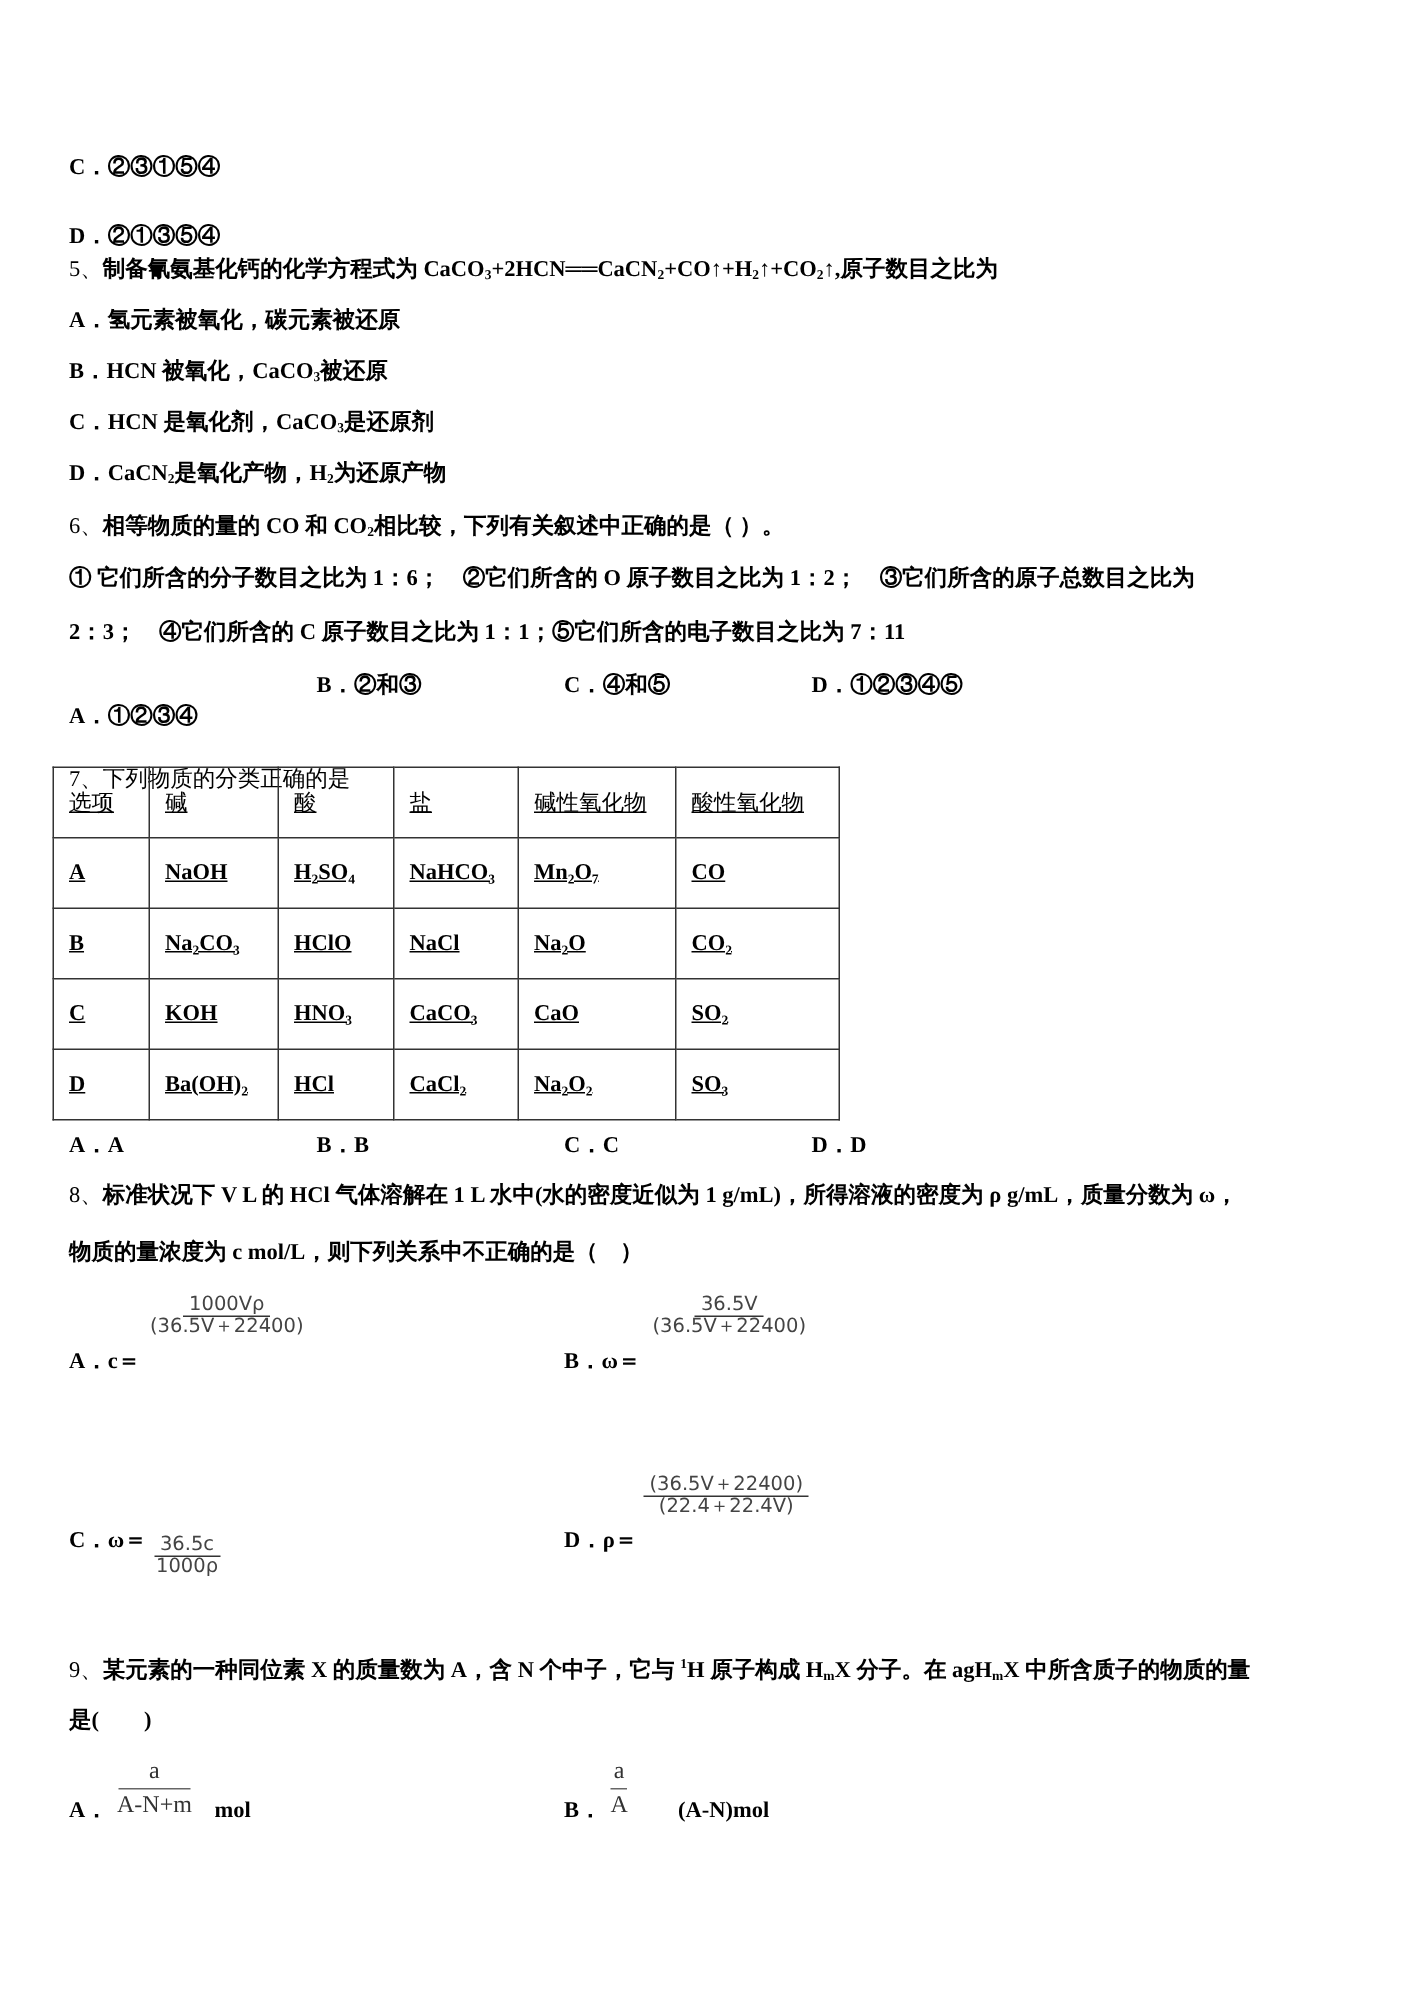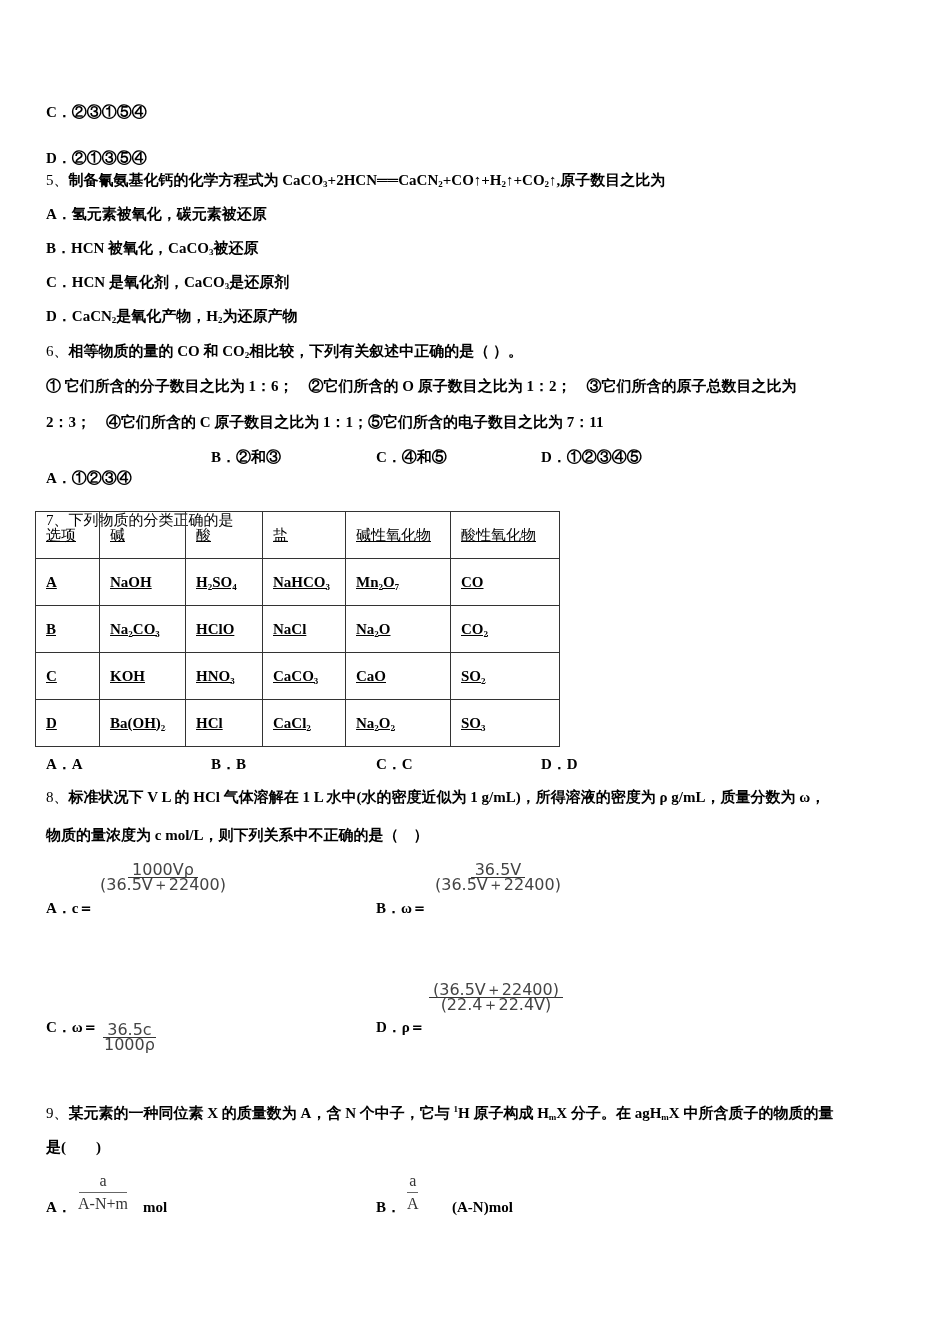--- a/index.html
+++ b/index.html
@@ -17,21 +17,21 @@
     position: absolute; left: 35px; top: 511px;
     border-collapse: collapse; font-size: 15px;
   }
   table.cls td {
     border: 1.5px solid #333; height: 46px; padding: 0 0 0 10px;
     vertical-align: middle; font-weight: bold; text-decoration: underline;
   }
   table.cls tr.head td { font-weight: normal; }
   .frac {
     position: absolute; display: inline-flex; flex-direction: column; align-items: center;
-    font-family: "DejaVu Sans", sans-serif; font-weight: normal; font-size: 16px; color: #444;
+    font-family: "DejaVu Sans", sans-serif; font-weight: normal; font-size: 13px; color: #444;
   }
   .frac .num { padding: 0 4px 1px; border-bottom: 1px solid #333; line-height: 12px; }
   .frac .den { padding: 1px 4px 0; line-height: 12px; }
   .frac2 {
     position: absolute; display: inline-flex; flex-direction: column; align-items: center;
     font-family: "Liberation Serif", serif; font-weight: normal; font-size: 16px; color: #333;
   }
   .frac2 .num { padding: 0 2px 2px; border-bottom: 1px solid #666; line-height: 18px; }
   .frac2 .den { padding: 2px 2px 0; line-height: 18px; }
 </style>

